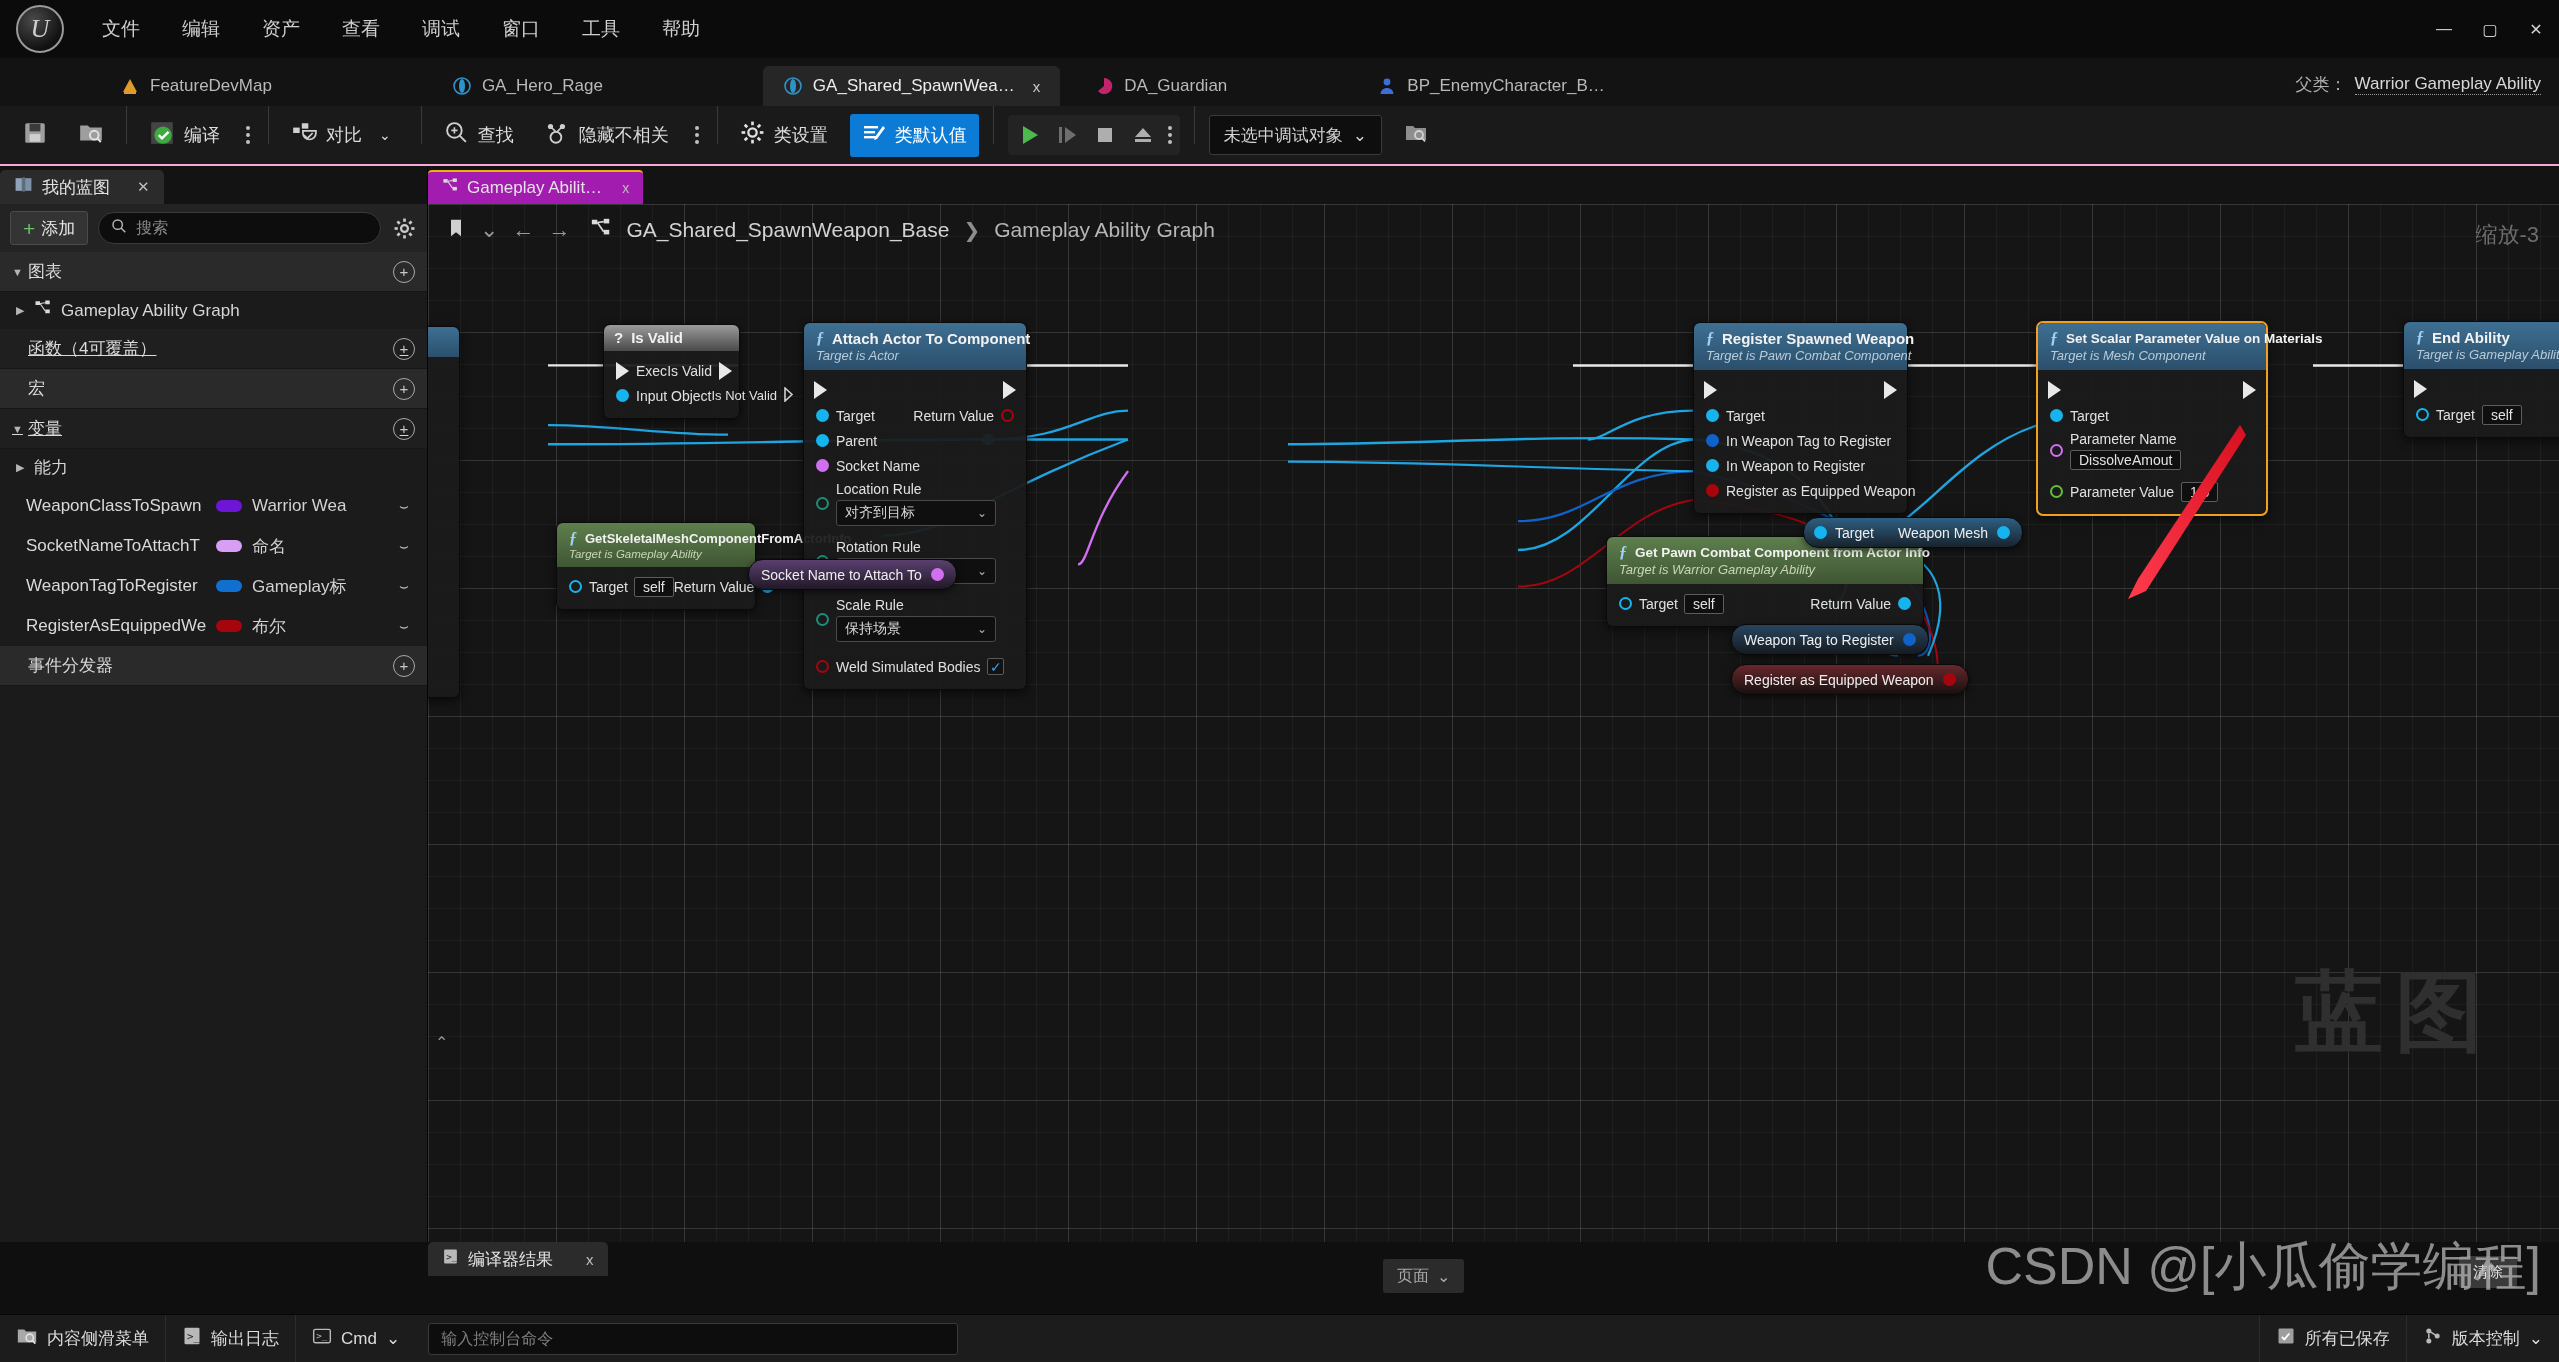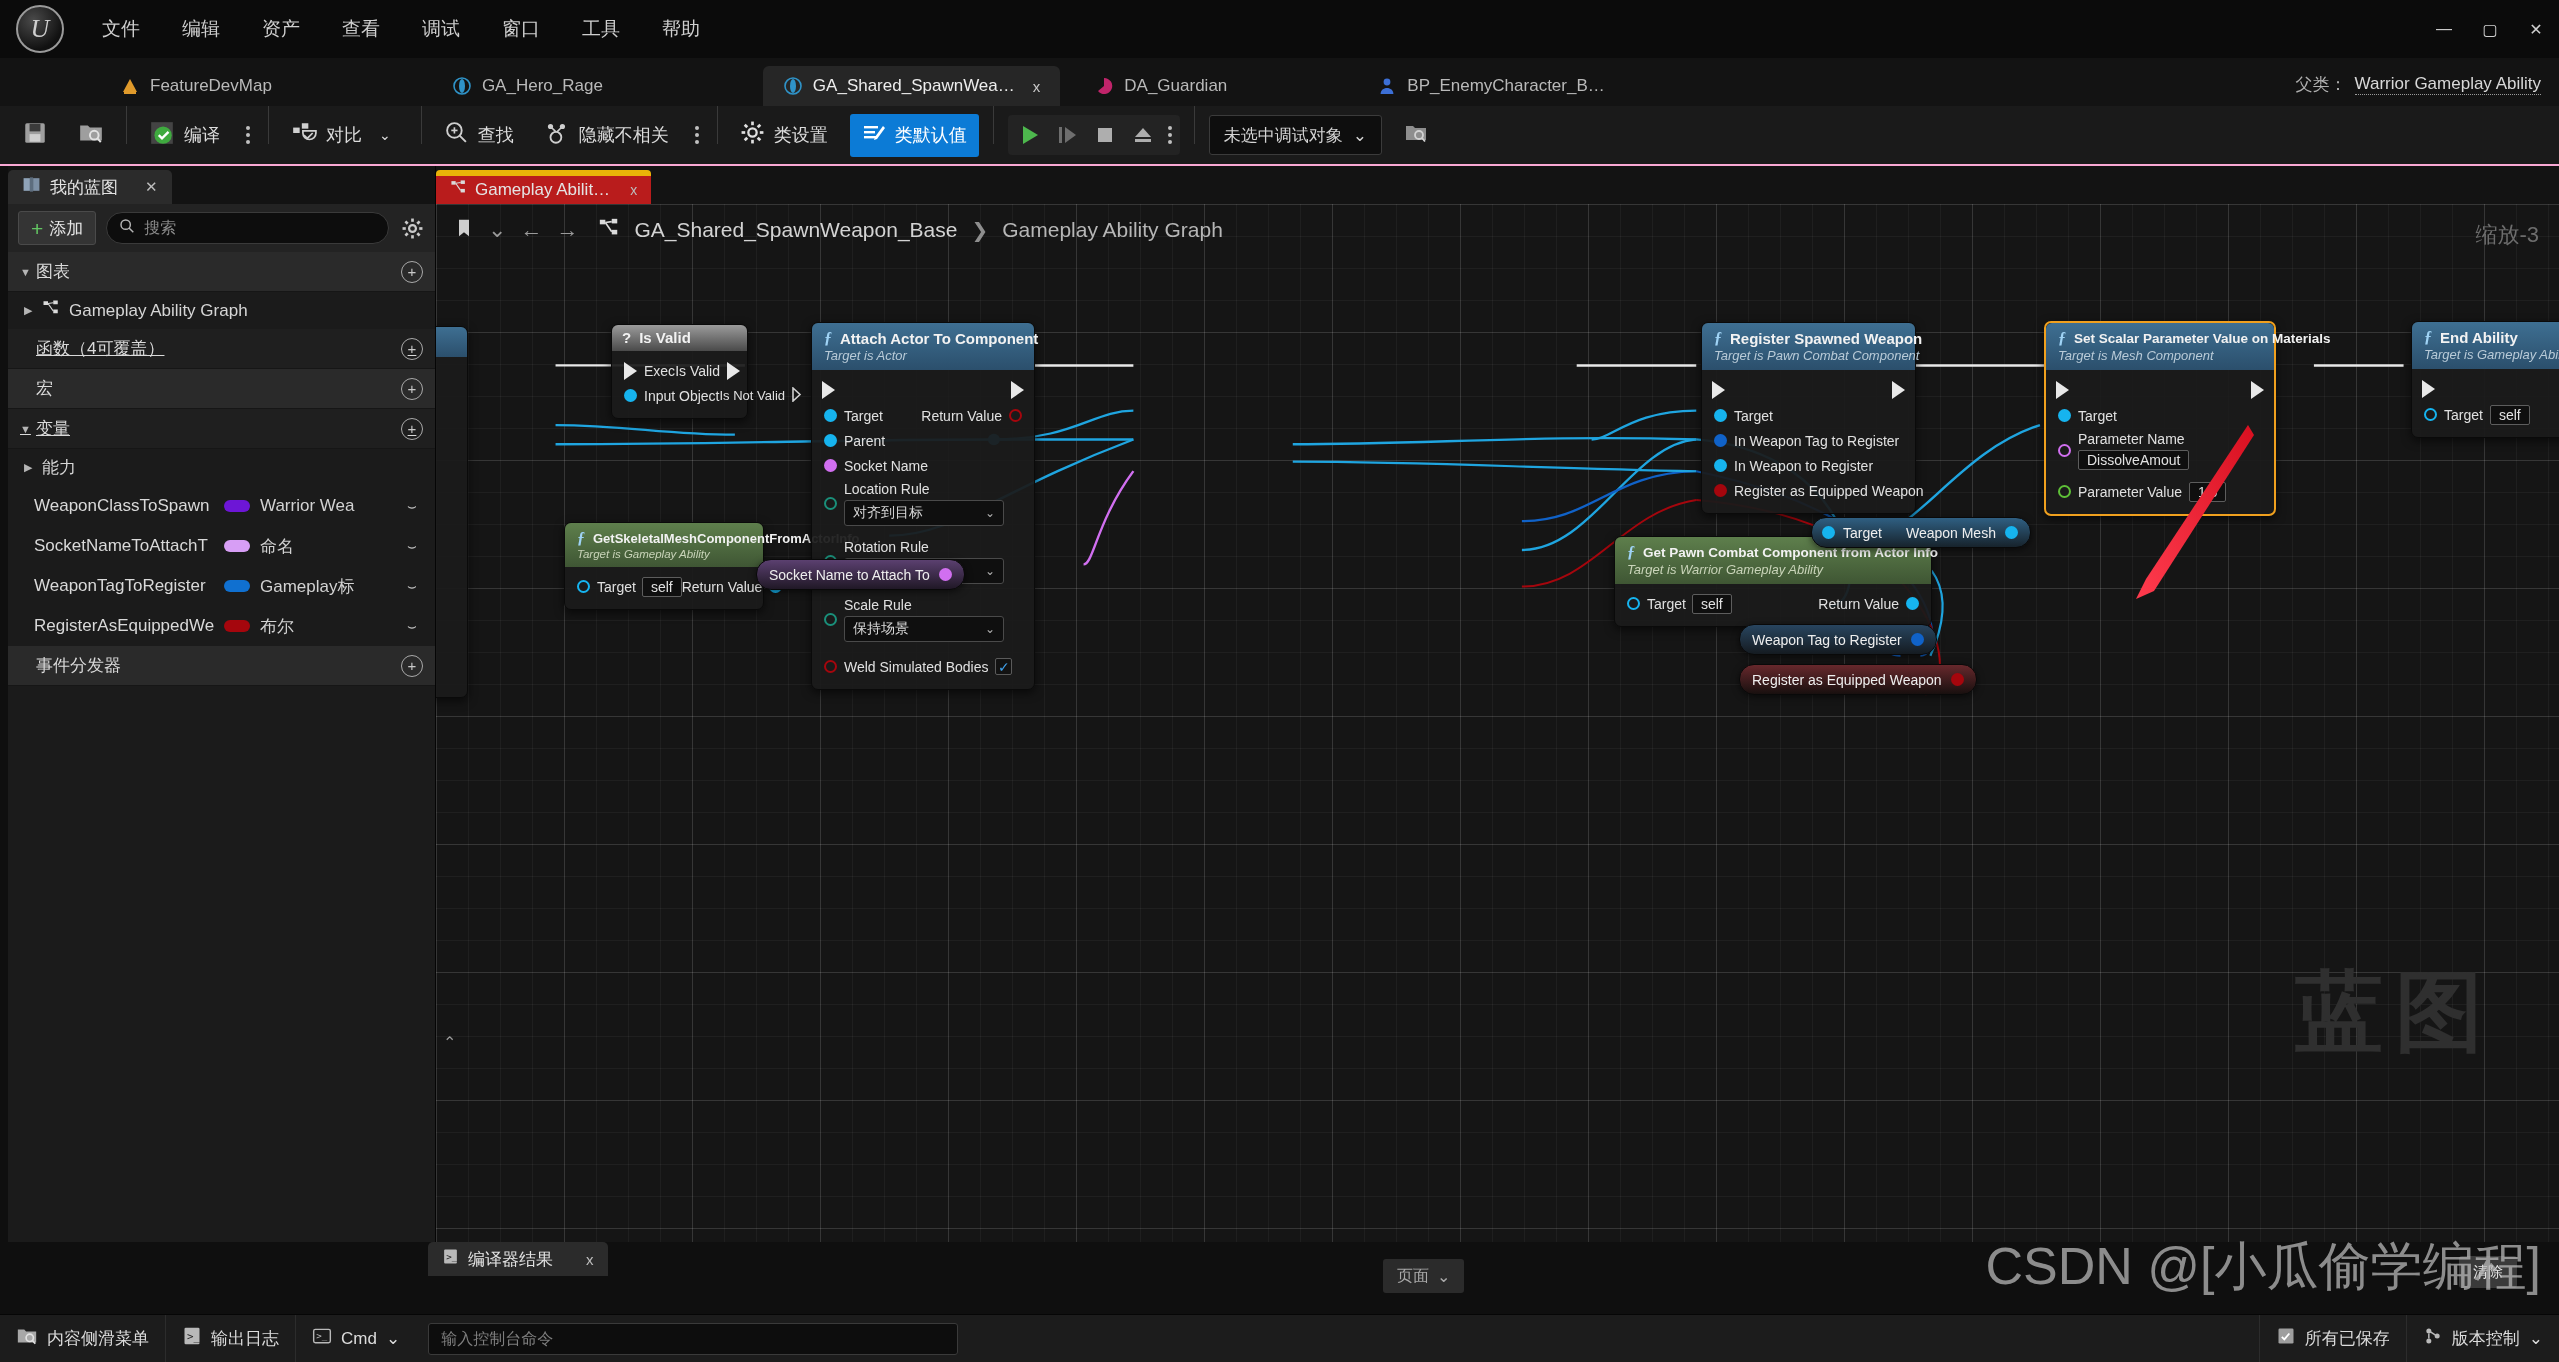--- a/index.html
+++ b/index.html
@@ -41,21 +41,21 @@
   .tb-btn { display:flex; align-items:center; gap:9px; font-size:18px; color:#dcdcdc; padding:6px 8px; border-radius:3px; }
   .tb-btn.accent { background:#0c7bd6; color:#fff; padding:7px 12px; border-radius:3px; }
   .kebab { display:flex; flex-direction:column; gap:3px; padding:6px 4px; }
   .kebab i { width:4px; height:4px; background:#c0c0c0; border-radius:50%; display:block; }
   .playgrp { display:flex; align-items:center; background:#232323; border-radius:4px; height:40px; padding:0 4px; gap:4px; }
   .playgrp .pb { width:34px; height:34px; display:flex; align-items:center; justify-content:center; }
   .debugsel { background:#0e0e0e; border:1px solid #3b3b3b; border-radius:3px; height:40px;
               display:flex; align-items:center; padding:0 14px; gap:10px; font-size:17px; color:#d4d4d4; }
 
   
-  .body { flex:1; display:flex; min-height:0; background:#0f0f0f;padding-left:8px; }
+  .body { flex:1; display:flex; min-height:0; background:#0f0f0f; }
 
   
   .leftpanel { width:428px; flex:0 0 428px; background:#1b1b1b; display:flex; flex-direction:column; border-right:1px solid #050505; }
   .panel-tabbar { height:38px; display:flex; align-items:flex-end; background:#131313; }
   .panel-tab { height:34px; background:#2b2b2b; display:flex; align-items:center; gap:9px; padding:0 14px;
                font-size:17px; color:#e2e2e2; border-top-left-radius:5px; border-top-right-radius:5px; }
   .panel-tab .close-x { margin-left:18px; color:#bdbdbd; font-size:15px; }
   .panel-search-row { height:48px; display:flex; align-items:center; gap:10px; padding:0 10px; background:#232323; }
   .addbtn { background:#343434; border:1px solid #4a4a4a; border-radius:3px; height:34px; display:flex;
             align-items:center; gap:6px; padding:0 12px; font-size:17px; color:#e6e6e6; }
@@ -76,22 +76,22 @@
   .item-row .tri { width:18px; color:#b5b5b5; font-size:11px; }
   .var-row { height:40px; display:flex; align-items:center; padding:0 10px 0 26px; font-size:17px; color:#d9d9d9; gap:0; }
   .var-name { width:190px; overflow:hidden; white-space:nowrap; }
   .pillcolor { width:26px; height:12px; border-radius:6px; flex:0 0 26px; margin-right:10px; }
   .var-type { flex:1; overflow:hidden; white-space:nowrap; color:#d2d2d2; }
   .eye { width:26px; color:#bdbdbd; font-size:15px; text-align:center; }
 
   
   .graphwrap { flex:1; display:flex; flex-direction:column; min-width:0; position:relative; }
   .graph-tabbar { height:38px; display:flex; align-items:flex-end; background:#131313; }
-  .graph-tab { height:34px; background:#b91c1c; display:flex; align-items:center; gap:8px; padding:0 14px;
-               font-size:17px; color:#e4e4e4; border-top:6px solid #eab308;
+  .graph-tab { height:34px; background:#a21caf; display:flex; align-items:center; gap:8px; padding:0 14px;
+               font-size:17px; color:#e4e4e4; border-top:2px solid #eab308;
                border-top-left-radius:4px; border-top-right-radius:4px; }
   .graph-tab .close-x { margin-left:12px; color:#bdbdbd; font-size:14px; }
   .canvas { flex:1; position:relative; overflow:hidden;
             background-color:#151515;
             background-image:
               linear-gradient(to right, rgba(255,255,255,.045) 1px, transparent 1px),
               linear-gradient(to bottom, rgba(255,255,255,.045) 1px, transparent 1px),
               linear-gradient(to right, rgba(255,255,255,.10) 1px, transparent 1px),
               linear-gradient(to bottom, rgba(255,255,255,.10) 1px, transparent 1px);
             background-size: 32px 32px, 32px 32px, 128px 128px, 128px 128px; }

